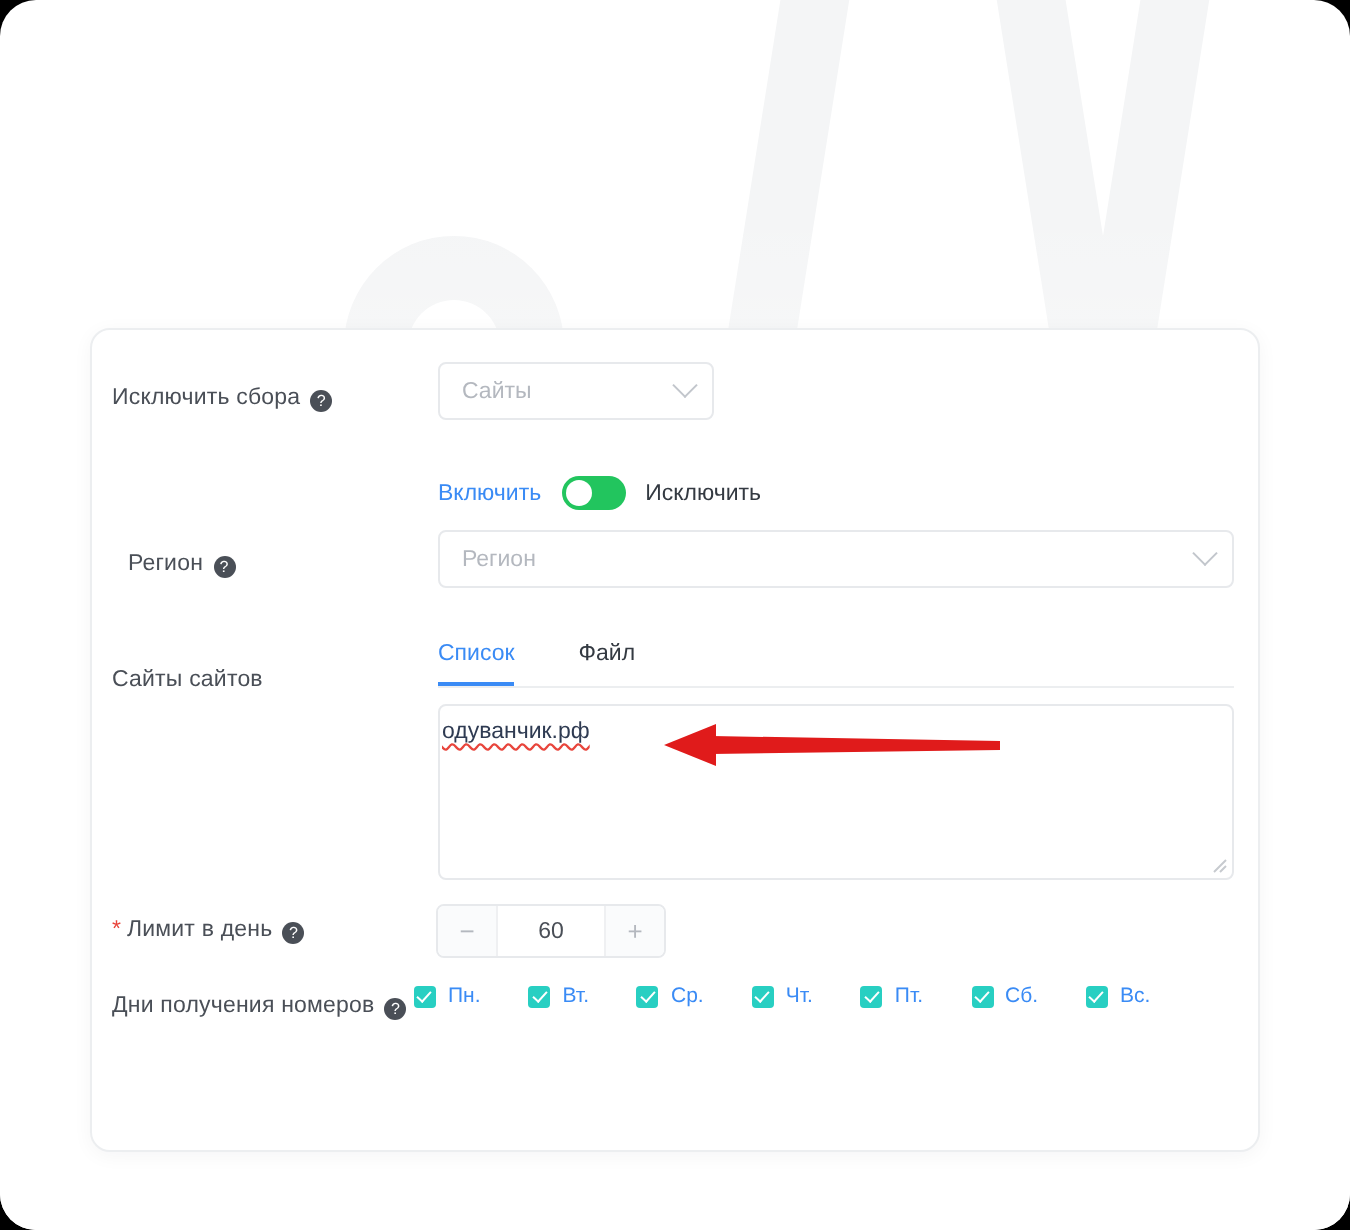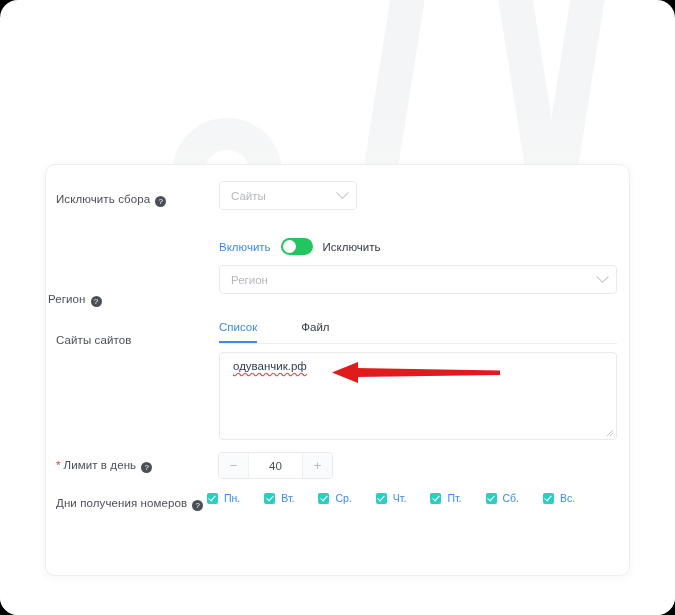--- a/index.html
+++ b/index.html
@@ -118,21 +118,21 @@
   }
 
   
   #tabs {
     position: absolute;
     left: 218px; top: 324px;
     width: 398px;
     border-bottom: 1px solid #eceef0;
     height: 23px;
     display: flex;
-    gap: 44px;
+    gap: 32px;
   }
   .tab {
     font-size: 11.5px;
     padding-bottom: 6px;
     cursor: pointer;
     white-space: nowrap;
   }
   .tab.active { color: #3a8bf5; border-bottom: 2px solid #3a8bf5; }
   .tab.inactive { color: #343a42; }
 
@@ -140,21 +140,21 @@
   #ta-wrap {
     position: absolute;
     left: 218px; top: 355px;
     width: 398px; height: 88px;
     border: 1px solid #e7e9ec;
     border-radius: 4px;
     background: #fff;
   }
   #ta-text {
     position: absolute;
-    left: 13px; top: 7px;
+    left: 1px; top: 7px;
     font-size: 11.5px;
     color: #2f3b52;
     text-decoration: underline wavy #e8453c;
     text-decoration-skip-ink: none;
     text-underline-offset: 2px;
   }
   #ta-handle {
     position: absolute;
     right: 2px; bottom: 2px;
     width: 9px; height: 9px;
@@ -253,21 +253,21 @@
     </div>
 
     <div id="toggle-row" style="left:173px; top:73px;">
       <span class="tg-label tg-on">Включить</span>
       <div id="switch">
           <span class="knob"></span>
         </div>
       <span class="tg-label tg-off">Исключить</span>
     </div>
 
-    <div class="row" style="left:2px; top:107px;margin-top:17px;">
+    <div class="row" style="left:18px; top:107px;">
       <span class="lbl">Регион</span><span class="help-icon">?</span>
     </div>
     <div class="select" style="left:173px; top:100px; width:398px;">
       <span class="val">Регион</span>
       <span class="chev"></span>
     </div>
 
     <div class="row" style="left:10px; top:165px;">
       <span class="lbl">Сайты сайтов</span>
     </div>
@@ -282,21 +282,21 @@
       <svg id="ta-handle" viewBox="0 0 9 9">
         <path d="M8,2 L2,8 M8,5 L5,8 M8,8 L8,8" stroke="#9aa0a8" stroke-width="1" fill="none"></path>
       </svg>
     </div>
 
     <div class="row" style="left:10px; top:290px;">
       <span class="req-star">*</span><span class="lbl">Лимит в день</span><span class="help-icon">?</span>
     </div>
     <div id="stepper" style="left:172px; top:287px;">
       <div class="btn minus">−</div>
-      <div class="num">40</div>
+      <div class="num">60</div>
       <div class="btn plus">+</div>
     </div>
 
     <div class="row" style="left:10px; top:328px;">
       <span class="lbl">Дни получения номеров</span><span class="help-icon">?</span>
     </div>
     <div id="days" style="left:145px; top:327px;">
       <div class="day">
           <span class="cb"></span>
           <span class="day-lbl">Пн.</span>

